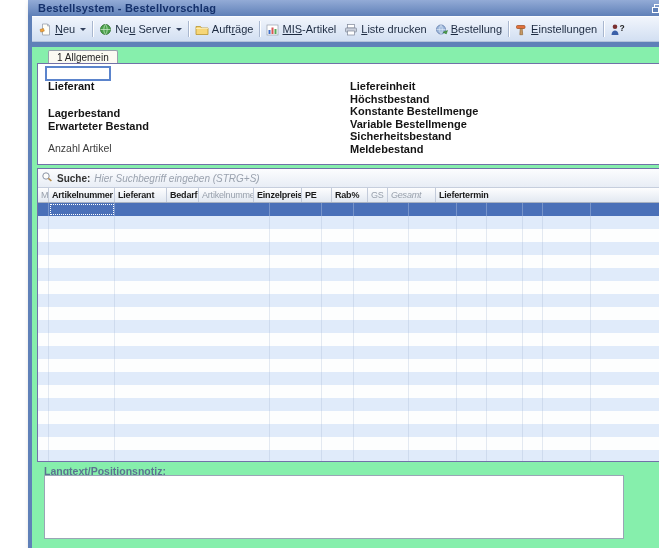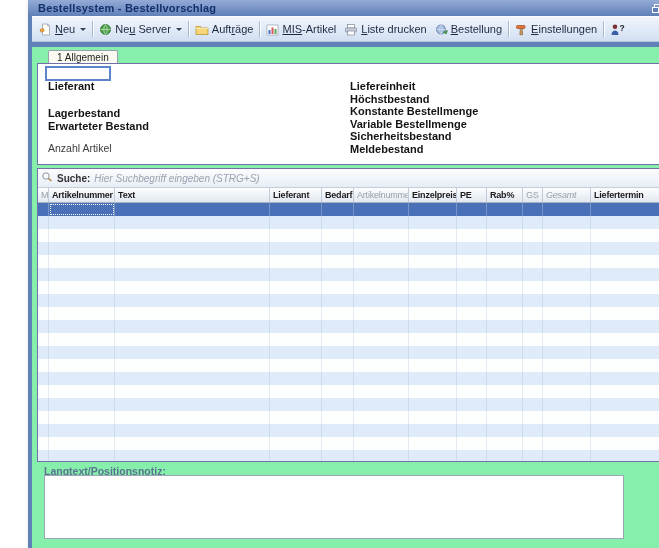--- a/index.html
+++ b/index.html
@@ -207,21 +207,20 @@
               <path d="M7.4 7.4l3 2.6" stroke="#b58a4a" stroke-width="1.6"></path>
             </svg></span>
         <span class="search-label">Suche:</span>
         <span class="search-placeholder">Hier Suchbegriff eingeben (STRG+S)</span>
       </div>
       <div class="grid-area">
         <div class="grid-main">
           <div class="header-row" id="header-row">
               <div class="hcell muted" style="width: 11px;">M</div>
               <div class="hcell" style="width: 66px;">Artikelnummer</div>
-              <div class="hcell" style="width: 155px;">Text</div>
               <div class="hcell" style="width: 52px;">Lieferant</div>
               <div class="hcell" style="width: 32px;">Bedarf</div>
               <div class="hcell muted" style="width: 55px;">Artikelnummer</div>
               <div class="hcell" style="width: 48px;">Einzelpreis</div>
               <div class="hcell" style="width: 30px;">PE</div>
               <div class="hcell" style="width: 36px;">Rab%</div>
               <div class="hcell muted" style="width: 20px;">GS</div>
               <div class="hcell muted italic" style="width: 48px;">Gesamt</div>
               <div class="hcell" style="flex: 1 1 0%;">Liefertermin</div>
             </div>

